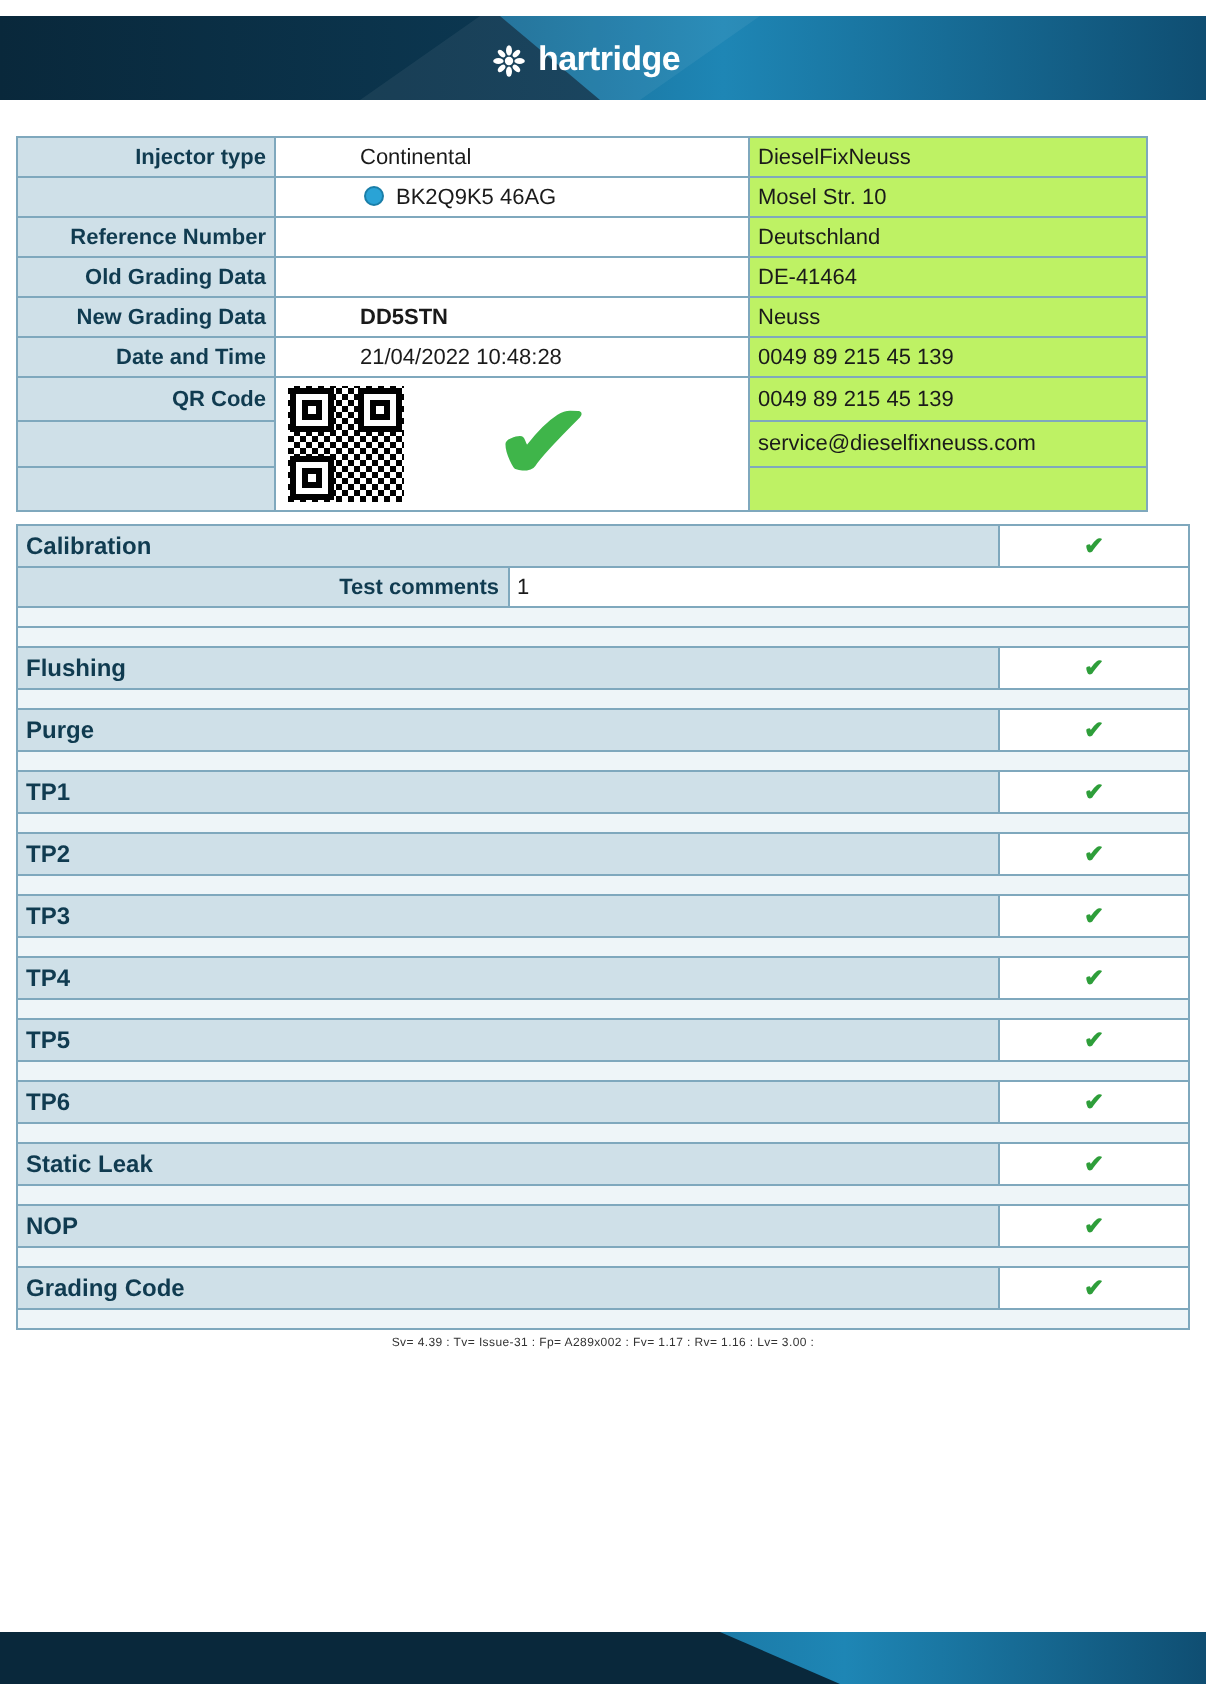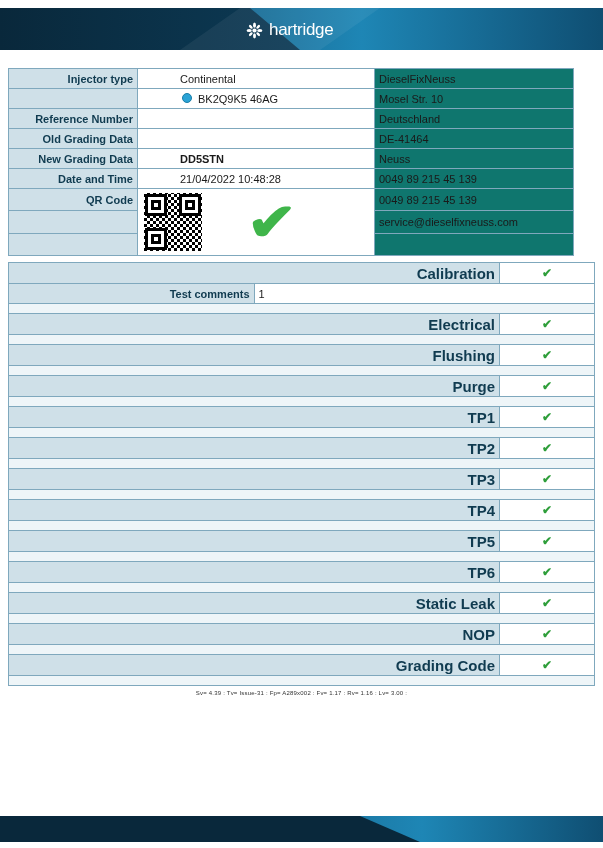--- a/index.html
+++ b/index.html
@@ -52,21 +52,21 @@
     gap: 6px;
     z-index: 4;
   }
   .logo-mark {
     width: 17px; height: 17px;
     position: relative;
   }
   .logo-text {
     color: #ffffff;
     font-size: 17px;
-    font-weight: normal;
+    font-weight: bold;
     letter-spacing: -0.3px;
   }
 
   
   .content {
     padding: 0 8px;
   }
 
   
   table {
@@ -91,21 +91,21 @@
     font-size: 11px;
     color: #103b50;
     width: 120px;
   }
   td.val {
     background: #ffffff;
     width: 190px;
     padding-left: 42px;
   }
   td.right {
-    background: #0f766e;
+    background: #bef264;
     width: 190px;
   }
   td.blank {
     background: #cfe0e8;
     border: 1px solid #7fa8bd;
   }
   .bold-val { font-weight: bold; margin-top: 25px; }
   .radio-row {
     display: flex;
     gap: 6px;
@@ -178,23 +178,23 @@
     padding: 0 4px;
   }
   tr.spacer td {
     height: 9px;
     background: #eef5f8;
     border: 1px solid #7fa8bd;
   }
   tr.section td.sec-name {
     height: 20px;
     background: #cfe0e8;
-    text-align: right;
-    font-weight: bold;
-    font-size: 15px;
+    text-align: left;
+    font-weight: bold;
+    font-size: 12px;
     color: #103b50;
   }
   td.sec-status {
     width: 86px;
     background: #ffffff;
     text-align: center;
     color: #2e9e3a;
     font-size: 12px;
     font-weight: bold;
   }
@@ -339,24 +339,20 @@
         <td class="sec-status" rowspan="1">✔</td>
       </tr>
       <tr class="comment">
         <td class="c-lbl">Test comments</td>
         <td class="c-val" colspan="2">1</td>
       </tr>
 
       <tr class="spacer">
           <td colspan="3"></td>
         </tr>
-      <tr class="section">
-        <td class="sec-name" colspan="2">Electrical</td>
-        <td class="sec-status">✔</td>
-      </tr>
 
       <tr class="spacer">
           <td colspan="3"></td>
         </tr>
       <tr class="section">
         <td class="sec-name" colspan="2">Flushing</td>
         <td class="sec-status">✔</td>
       </tr>
 
       <tr class="spacer">

